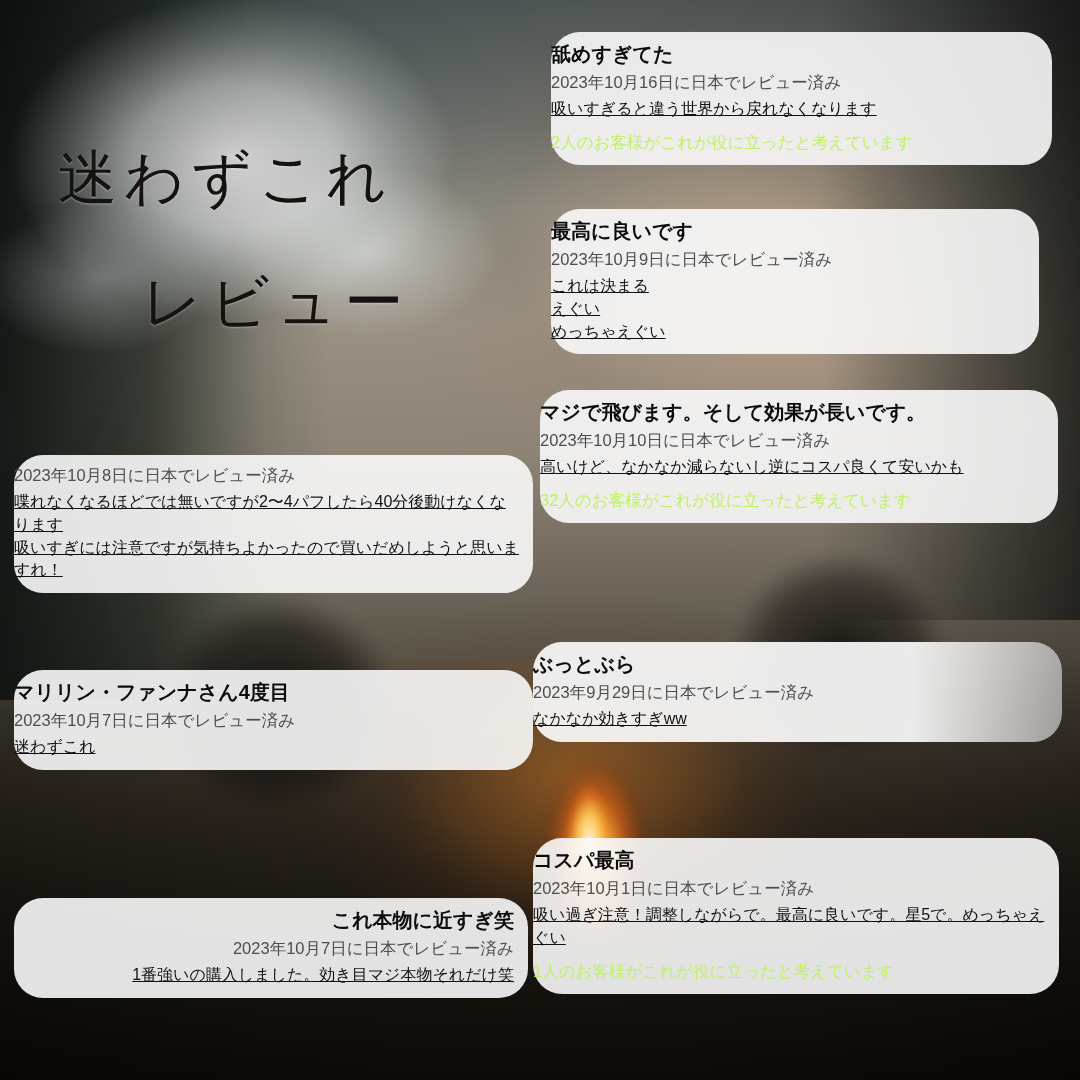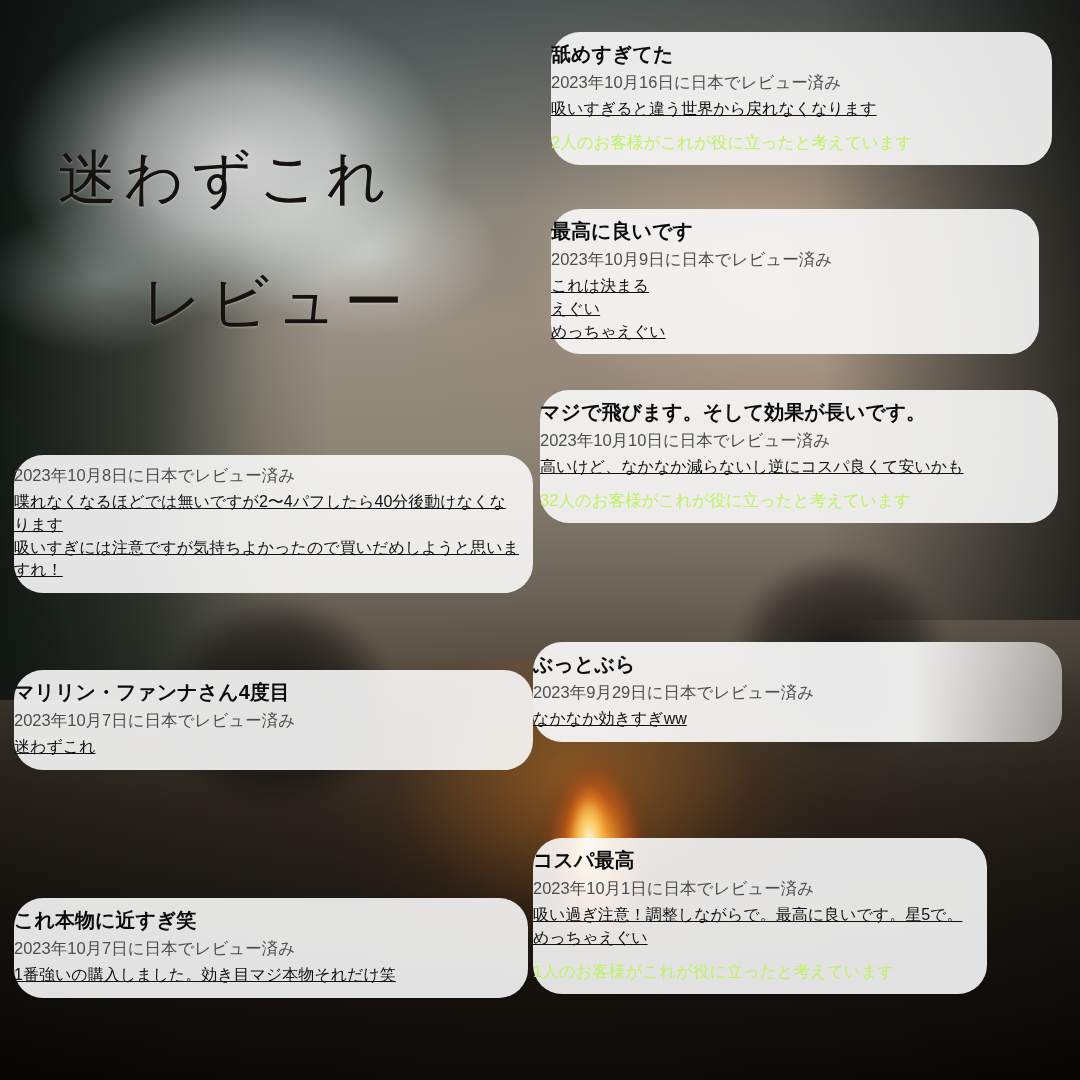--- a/index.html
+++ b/index.html
@@ -158,22 +158,22 @@
     margin: 10px 0 0 0;
   }
 
   
   #card-1 { left: 551px; top: 32px;  width: 501px; }
   #card-2 { left: 551px; top: 209px; width: 488px; }
   #card-3 { left: 540px; top: 390px; width: 518px; }
   #card-4 { left: 14px;  top: 455px; width: 519px; }
   #card-5 { left: 14px;  top: 670px; width: 519px; }
   #card-6 { left: 533px; top: 622px; width: 529px; margin-top: 20px; }
-  #card-7 { left: 14px;  top: 898px; width: 514px; }
-  #card-8 { left: 533px; top: 838px; width: 454px; }
+  #card-7 { left: 14px;  top: 898px; width: 514px; text-align: right; }
+  #card-8 { left: 533px; top: 838px; width: 526px; }
 </style>
 </head>
 <body>
 
 <div id="canvas">
 
   <div class="bg-base"></div>
   <div class="bg-trees-left"></div>
   <div class="bg-trees-right"></div>
   <div class="bg-ground"></div>

